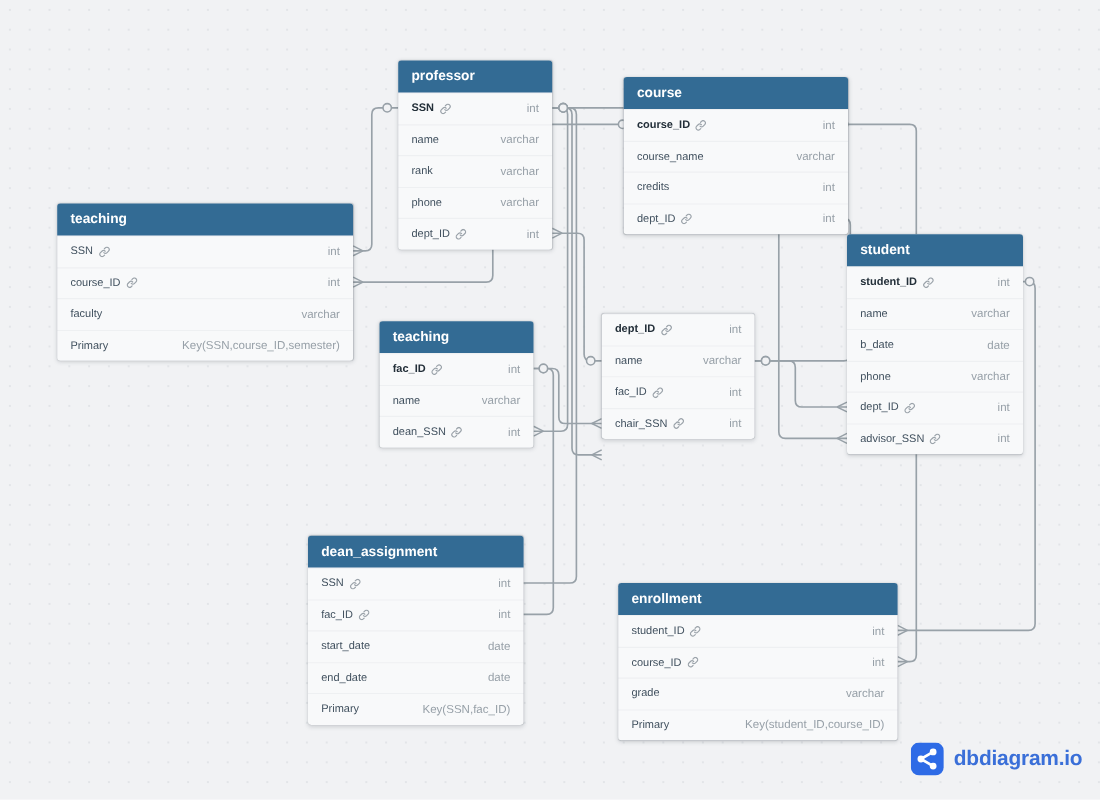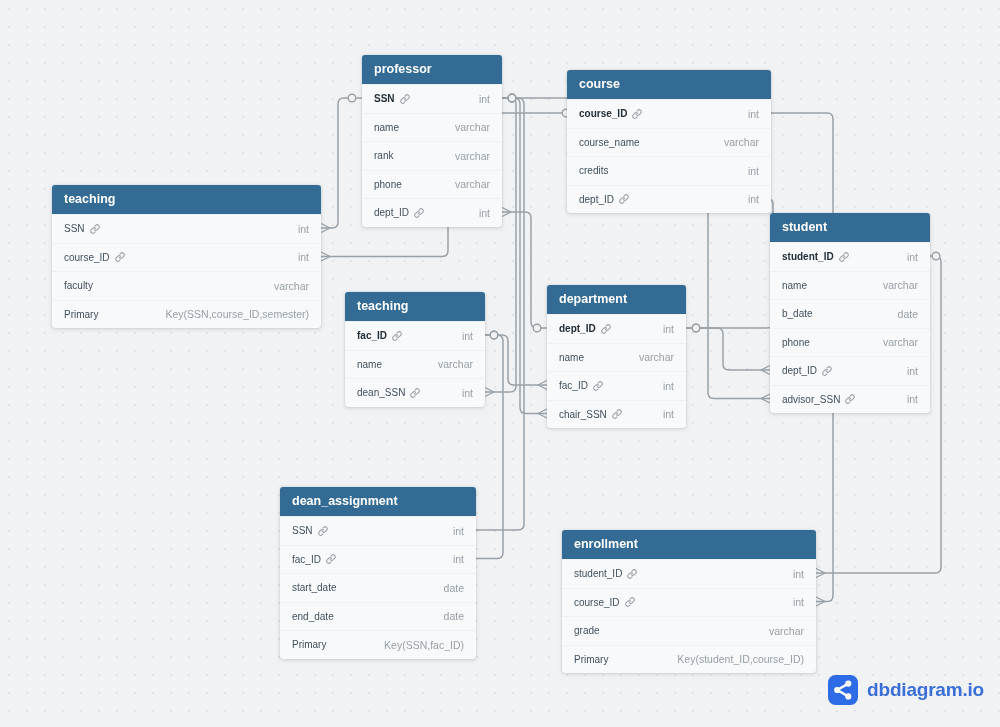--- a/index.html
+++ b/index.html
@@ -264,21 +264,20 @@
               <svg width="10" height="10" viewBox="0 0 24 24">
                 <path d="M10.5 13.5a5 5 0 0 0 7.07 0l3.2-3.2a5 5 0 0 0-7.07-7.07l-1.9 1.9" fill="none" stroke="#7d8790" stroke-width="2.6" stroke-linecap="round"></path>
                 <path d="M13.5 10.5a5 5 0 0 0-7.07 0l-3.2 3.2a5 5 0 0 0 7.07 7.07l1.9-1.9" fill="none" stroke="#7d8790" stroke-width="2.6" stroke-linecap="round"></path>
               </svg>
             </span>
           </span>
           <span class="field-type">int</span>
         </div>
       </div>
       <div class="table-card" style="left: 547px; top: 285px; width: 139px;">
-        <div class="table-header">department</div>
         <div class="table-row">
           <span class="field-name pk">
             <span>dept_ID</span>
             <span class="link-icon">
               <svg width="10" height="10" viewBox="0 0 24 24">
                 <path d="M10.5 13.5a5 5 0 0 0 7.07 0l3.2-3.2a5 5 0 0 0-7.07-7.07l-1.9 1.9" fill="none" stroke="#7d8790" stroke-width="2.6" stroke-linecap="round"></path>
                 <path d="M13.5 10.5a5 5 0 0 0-7.07 0l-3.2 3.2a5 5 0 0 0 7.07 7.07l1.9-1.9" fill="none" stroke="#7d8790" stroke-width="2.6" stroke-linecap="round"></path>
               </svg>
             </span>
           </span>

